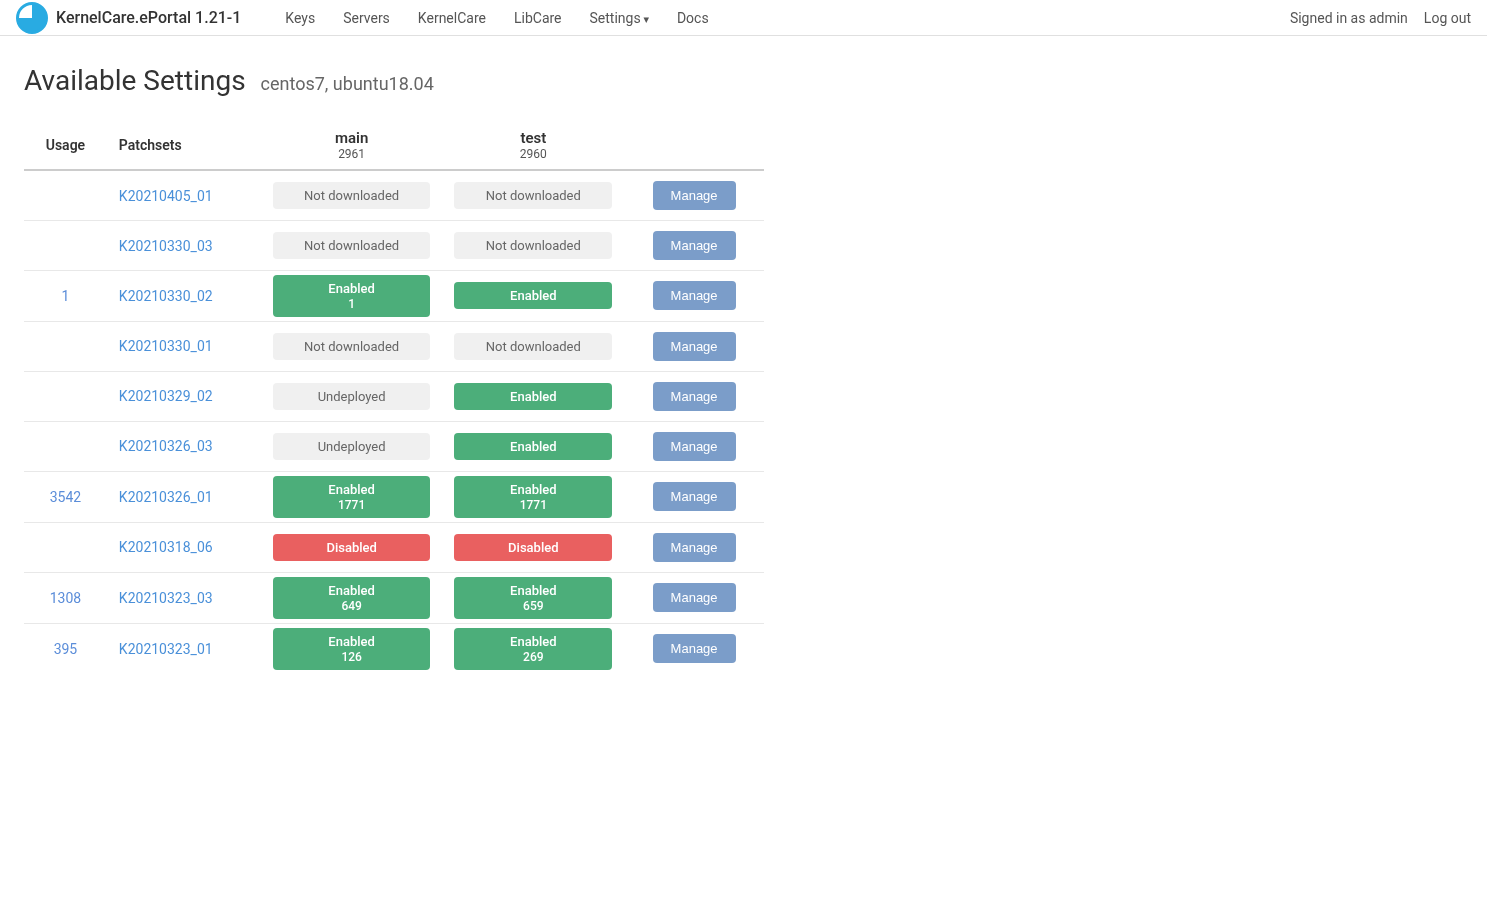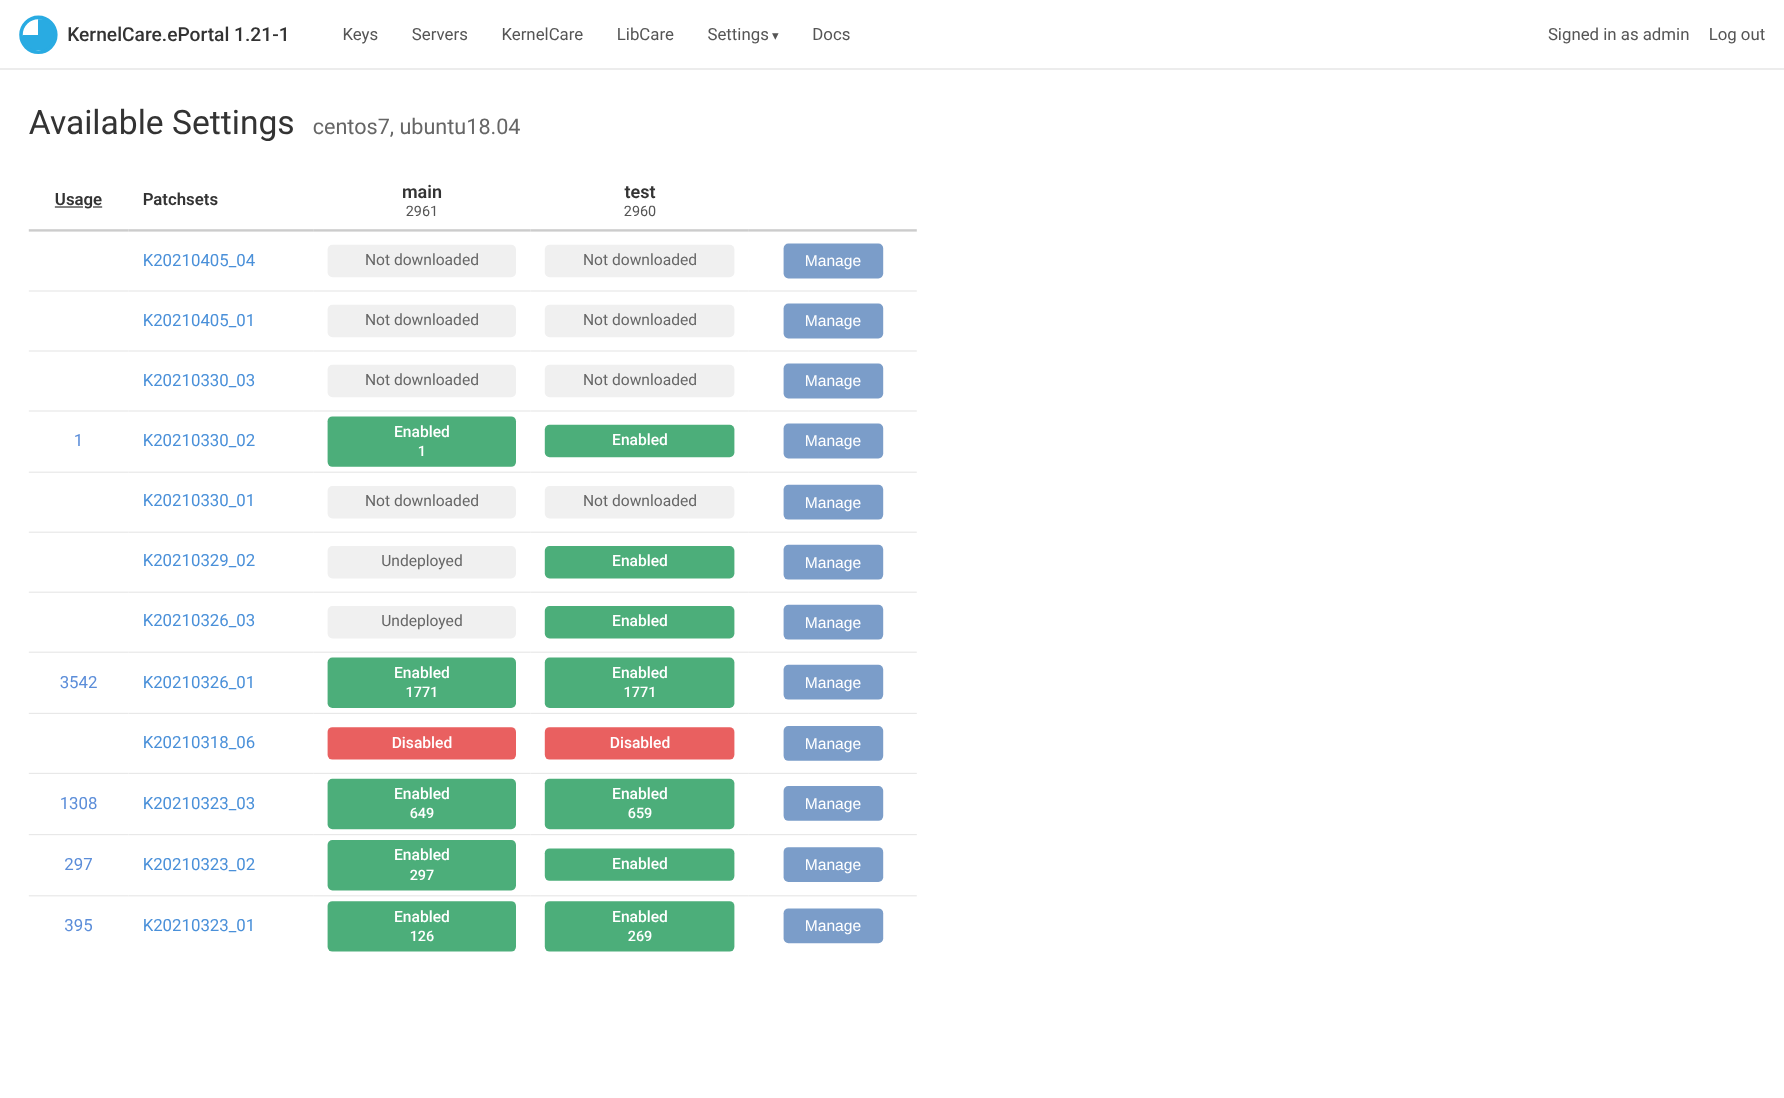--- a/index.html
+++ b/index.html
@@ -1,21 +1,21 @@
 <!DOCTYPE html>
 <html><head>
   <meta charset="utf-8">
   <style>
     * { box-sizing: border-box; margin: 0; padding: 0; }
     body { font-family: -apple-system, BlinkMacSystemFont, 'Segoe UI', Roboto, sans-serif; background: #fff; color: #333; font-size: 14px; }
 
     
     .navbar {
       display: flex; align-items: center; padding: 0 16px;
-      border-bottom: 1px solid #e0e0e0; height: 58px; background: #fff;
+      border-bottom: 1px solid #e0e0e0; height: 36px; background: #fff;
     }
     .navbar-brand {
       display: flex; align-items: center; gap: 8px;
       font-size: 16px; font-weight: 500; color: #333; margin-right: 32px;
       text-decoration: none;
     }
     .brand-logo {
       width: 32px; height: 32px;
       border-radius: 50%;
       background: conic-gradient(#29abe2 0deg 270deg, #fff 270deg 360deg);
@@ -37,21 +37,21 @@
     .page-title { font-size: 28px; font-weight: 400; margin-bottom: 24px; }
     .page-title .subtitle { font-size: 18px; color: #666; font-weight: 400; margin-left: 8px; }
 
     
     .table-wrap { max-width: 740px; }
     table { border-collapse: collapse; width: 100%; }
     thead th {
       text-align: center; padding: 8px 12px;
       font-weight: 600; color: #333; font-size: 14px;
     }
-    thead th.col-usage { text-align: center; text-decoration: underline; }
+    thead th.col-usage { text-align: center; }
     thead th.col-patchsets { text-align: left; }
     .col-env-name { font-size: 15px; font-weight: 600; }
     .col-env-count { font-size: 12px; font-weight: 400; color: #555; }
 
     tbody tr { border-top: 1px solid #e8e8e8; }
     tbody tr:first-child { border-top: 2px solid #ccc; }
 
     td { padding: 10px 12px; vertical-align: middle; text-align: center; }
     td.col-usage { color: #5b8dd9; font-weight: 400; min-width: 60px; }
     td.col-patchsets { text-align: left; }
@@ -114,31 +114,20 @@
             <div class="col-env-count">2961</div>
           </th>
           <th>
             <div class="col-env-name">test</div>
             <div class="col-env-count">2960</div>
           </th>
           <th></th>
         </tr>
       </thead>
       <tbody id="table-body">
-      <tr>
-            <td class="col-usage"></td>
-            <td class="col-patchsets"><a href="#">K20210405_04</a></td>
-            <td style="padding: 4px 12px;">
-              <div class="status-cell status-not-downloaded">Not downloaded</div>
-            </td>
-            <td style="padding: 4px 12px;">
-              <div class="status-cell status-not-downloaded">Not downloaded</div>
-            </td>
-            <td><button class="btn-manage">Manage</button></td>
-          </tr>
           <tr>
             <td class="col-usage"></td>
             <td class="col-patchsets"><a href="#">K20210405_01</a></td>
             <td style="padding: 4px 12px;">
               <div class="status-cell status-not-downloaded">Not downloaded</div>
             </td>
             <td style="padding: 4px 12px;">
               <div class="status-cell status-not-downloaded">Not downloaded</div>
             </td>
             <td><button class="btn-manage">Manage</button></td>
@@ -221,31 +210,20 @@
             <td><button class="btn-manage">Manage</button></td>
           </tr>
           <tr>
             <td class="col-usage">1308</td>
             <td class="col-patchsets"><a href="#">K20210323_03</a></td>
             <td style="padding: 4px 12px;">
               <div class="status-cell status-enabled"><span class="status-line">Enabled<span class="count">649</span></span></div>
             </td>
             <td style="padding: 4px 12px;">
               <div class="status-cell status-enabled"><span class="status-line">Enabled<span class="count">659</span></span></div>
-            </td>
-            <td><button class="btn-manage">Manage</button></td>
-          </tr>
-          <tr>
-            <td class="col-usage">297</td>
-            <td class="col-patchsets"><a href="#">K20210323_02</a></td>
-            <td style="padding: 4px 12px;">
-              <div class="status-cell status-enabled"><span class="status-line">Enabled<span class="count">297</span></span></div>
-            </td>
-            <td style="padding: 4px 12px;">
-              <div class="status-cell status-enabled">Enabled</div>
             </td>
             <td><button class="btn-manage">Manage</button></td>
           </tr>
           <tr>
             <td class="col-usage">395</td>
             <td class="col-patchsets"><a href="#">K20210323_01</a></td>
             <td style="padding: 4px 12px;">
               <div class="status-cell status-enabled"><span class="status-line">Enabled<span class="count">126</span></span></div>
             </td>
             <td style="padding: 4px 12px;">

